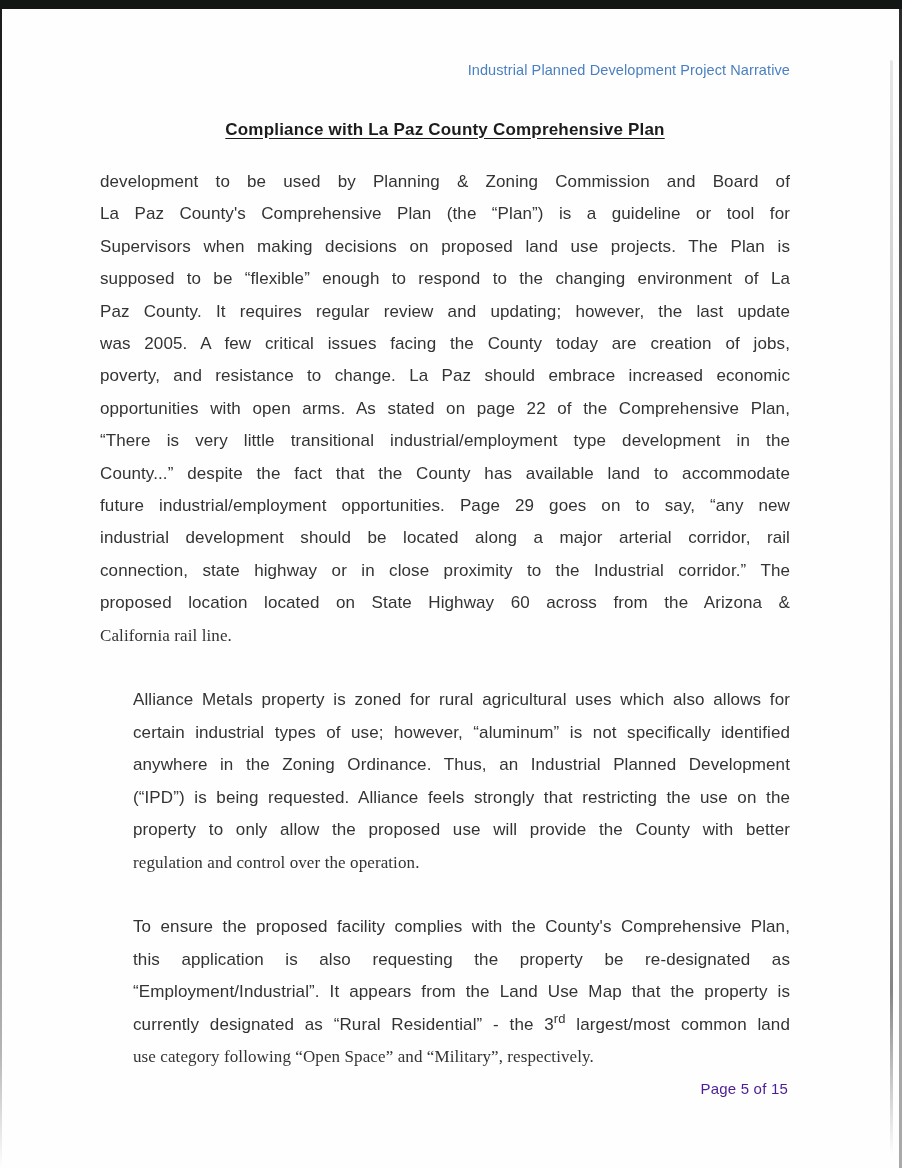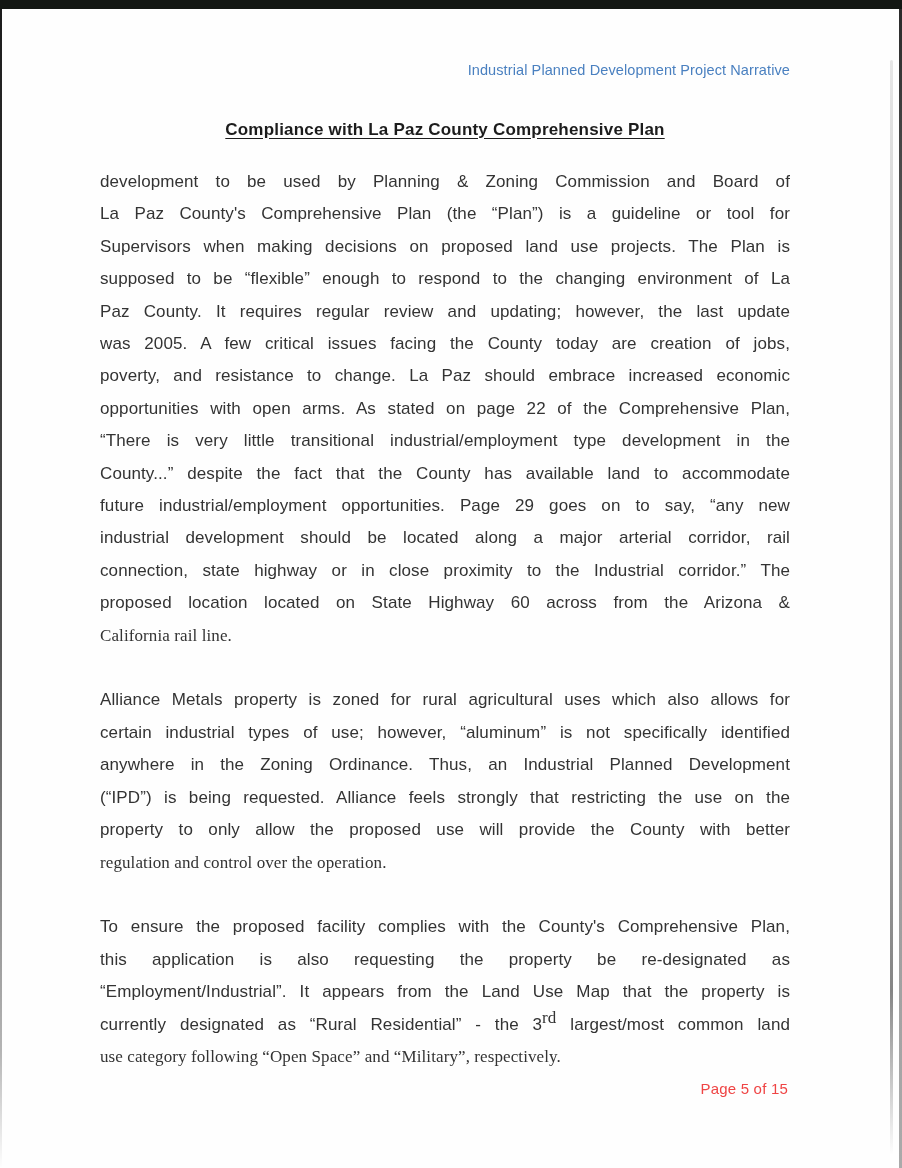--- a/index.html
+++ b/index.html
@@ -52,35 +52,34 @@
     font-size: 17px;
     font-weight: bold;
     color: #1c1c1c;
     text-decoration: underline;
     text-underline-offset: 3px;
     letter-spacing: 0.2px;
     line-height: 21px;
     margin-bottom: 26px;
     text-align: center;
   }
-  .paragraph + .paragraph { margin-top: 32.4px; }
+  .paragraph + .paragraph { margin-top: 32.4px; margin-left: 33px; }
   .line {
     font-size: 17px;
     line-height: 32.4px;
     color: #333333;
     letter-spacing: 0.1px;
     text-align: justify;
     text-align-last: justify;
   }
   .line.last { text-align-last: left; font-family: Liberation Serif, serif; }
   .line sup {
-    font-size: 17px;
+    font-size: 13px;
     vertical-align: super;
     line-height: 0;
-    font-family: Liberation Serif, serif;
   }
 
   .doc-footer {
     position: absolute;
     top: 1080px; right: 114px;
     font-size: 15px;
     letter-spacing: 0.2px;
   }
 </style>
 </head>
@@ -128,15 +127,15 @@
         <div class="paragraph">
           <div class="line">To ensure the proposed facility complies with the County's Comprehensive Plan,</div>
           <div class="line">this application is also requesting the property be re-designated as</div>
           <div class="line">“Employment/Industrial”.  It appears from the Land Use Map that the property is</div>
           <div class="line">currently designated as “Rural Residential” - the 3<sup>rd</sup> largest/most common land</div>
           <div class="line last">use category following “Open Space” and “Military”, respectively.</div>
         </div>
       </div>
   </div>
 
-  <div class="doc-footer" style="color: #ef4444;">Page 5 of 15</div>
+  <div class="doc-footer" style="color: #4c1d95;">Page 5 of 15</div>
 
 </div>
 
 </body></html>

